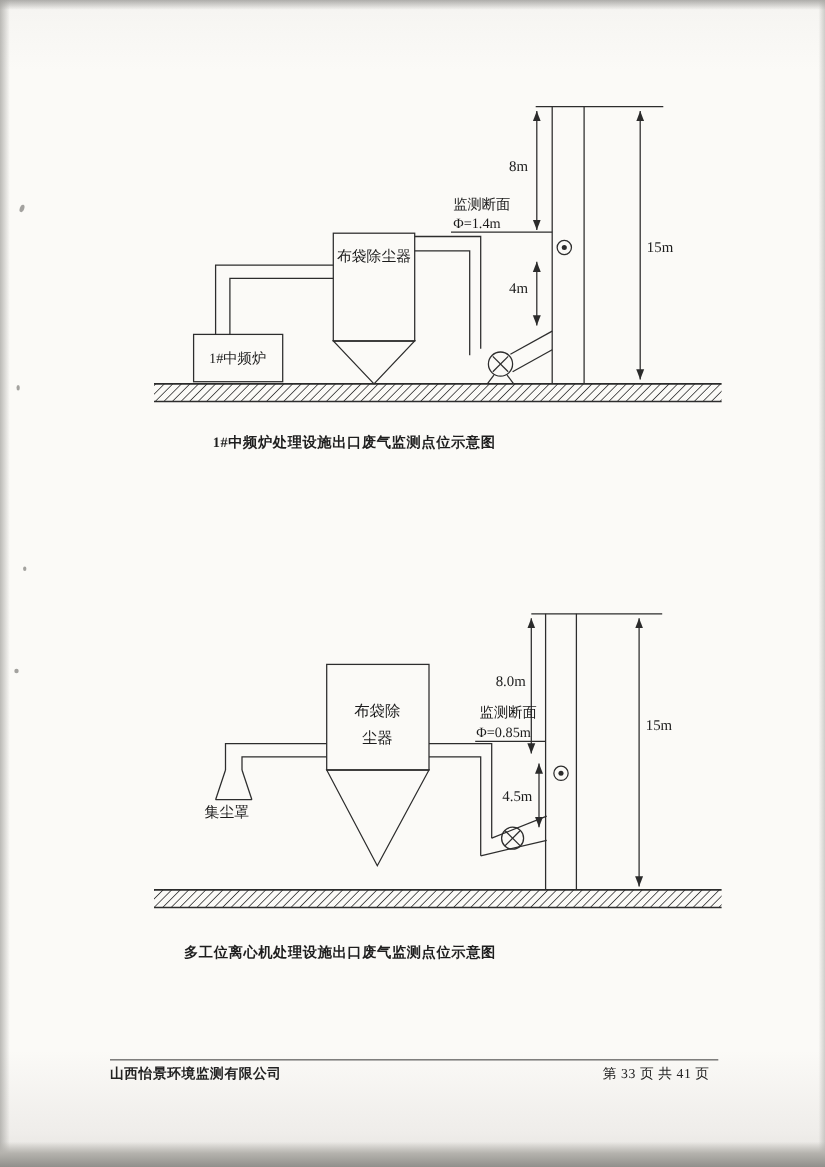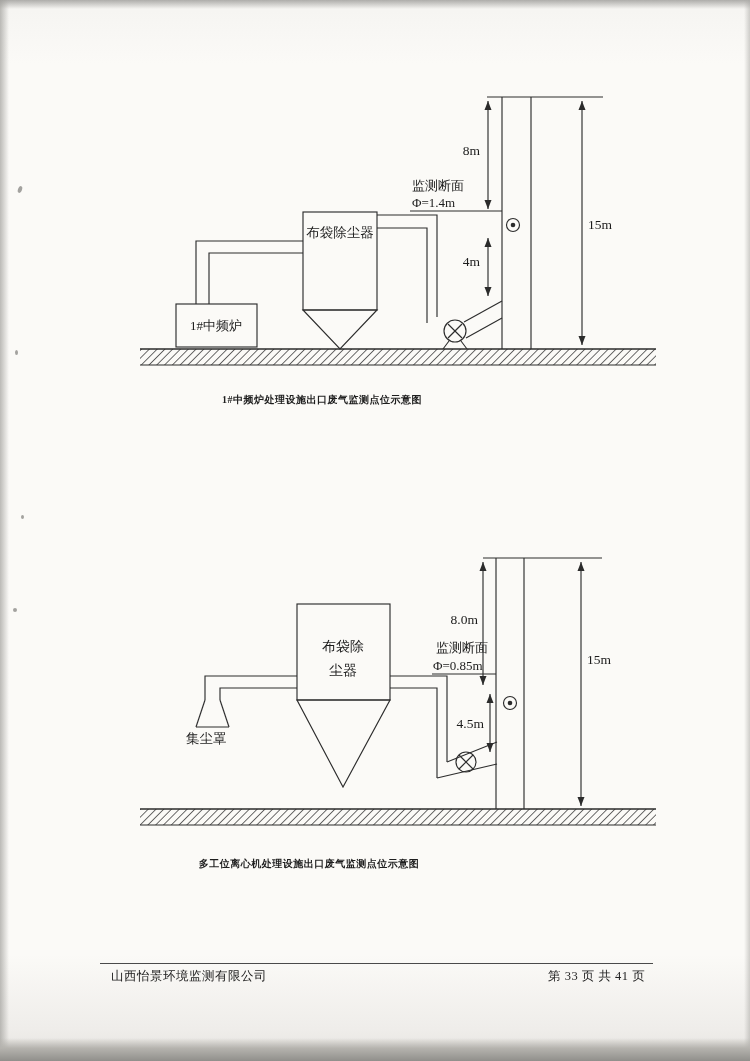--- a/index.html
+++ b/index.html
@@ -32,31 +32,31 @@
   svg.diagram { position:absolute; overflow:visible; }
   svg .ln { stroke:#2d2d2d; stroke-width:1.15; fill:none; }
   svg .ln-thick { stroke:#2b2b2b; stroke-width:1.5; fill:none; }
   svg text { fill:#1c1c1c; stroke:none; font-family:"Liberation Serif", serif; }
   .t13 { font-size:13px; }
   .t13b { font-size:13.5px; }
   .t14 { font-size:14px; }
 
   .caption {
     position:absolute; left:0; width:600px; text-align:center;
-    font-size:10px; font-weight:600; color:#1e1e1e; letter-spacing:.5px;
+    font-size:13px; font-weight:600; color:#1e1e1e; letter-spacing:.5px;
   }
   .caption-1 { top:393px; padding-left:44px; }
   .caption-2 { top:857px; padding-left:18px; }
 
   .footer-line {
     position:absolute; top:963px; left:100px; width:553px;
     border-top:1.2px solid #4a4a4a;
   }
   .footer-text { position:absolute; top:968px; font-size:12.5px; color:#222; letter-spacing:.5px; }
-  .footer-company { left:111px; }
+  .footer-company { left:100px;font-weight:bold; }
   .footer-page { left:548px;text-align:right; }
 </style>
 </head>
 <body>
 
 <div class="scan-page">
 
   <div class="edge edge-top"></div>
   <div class="edge edge-left"></div>
   <div class="edge edge-right"></div>

